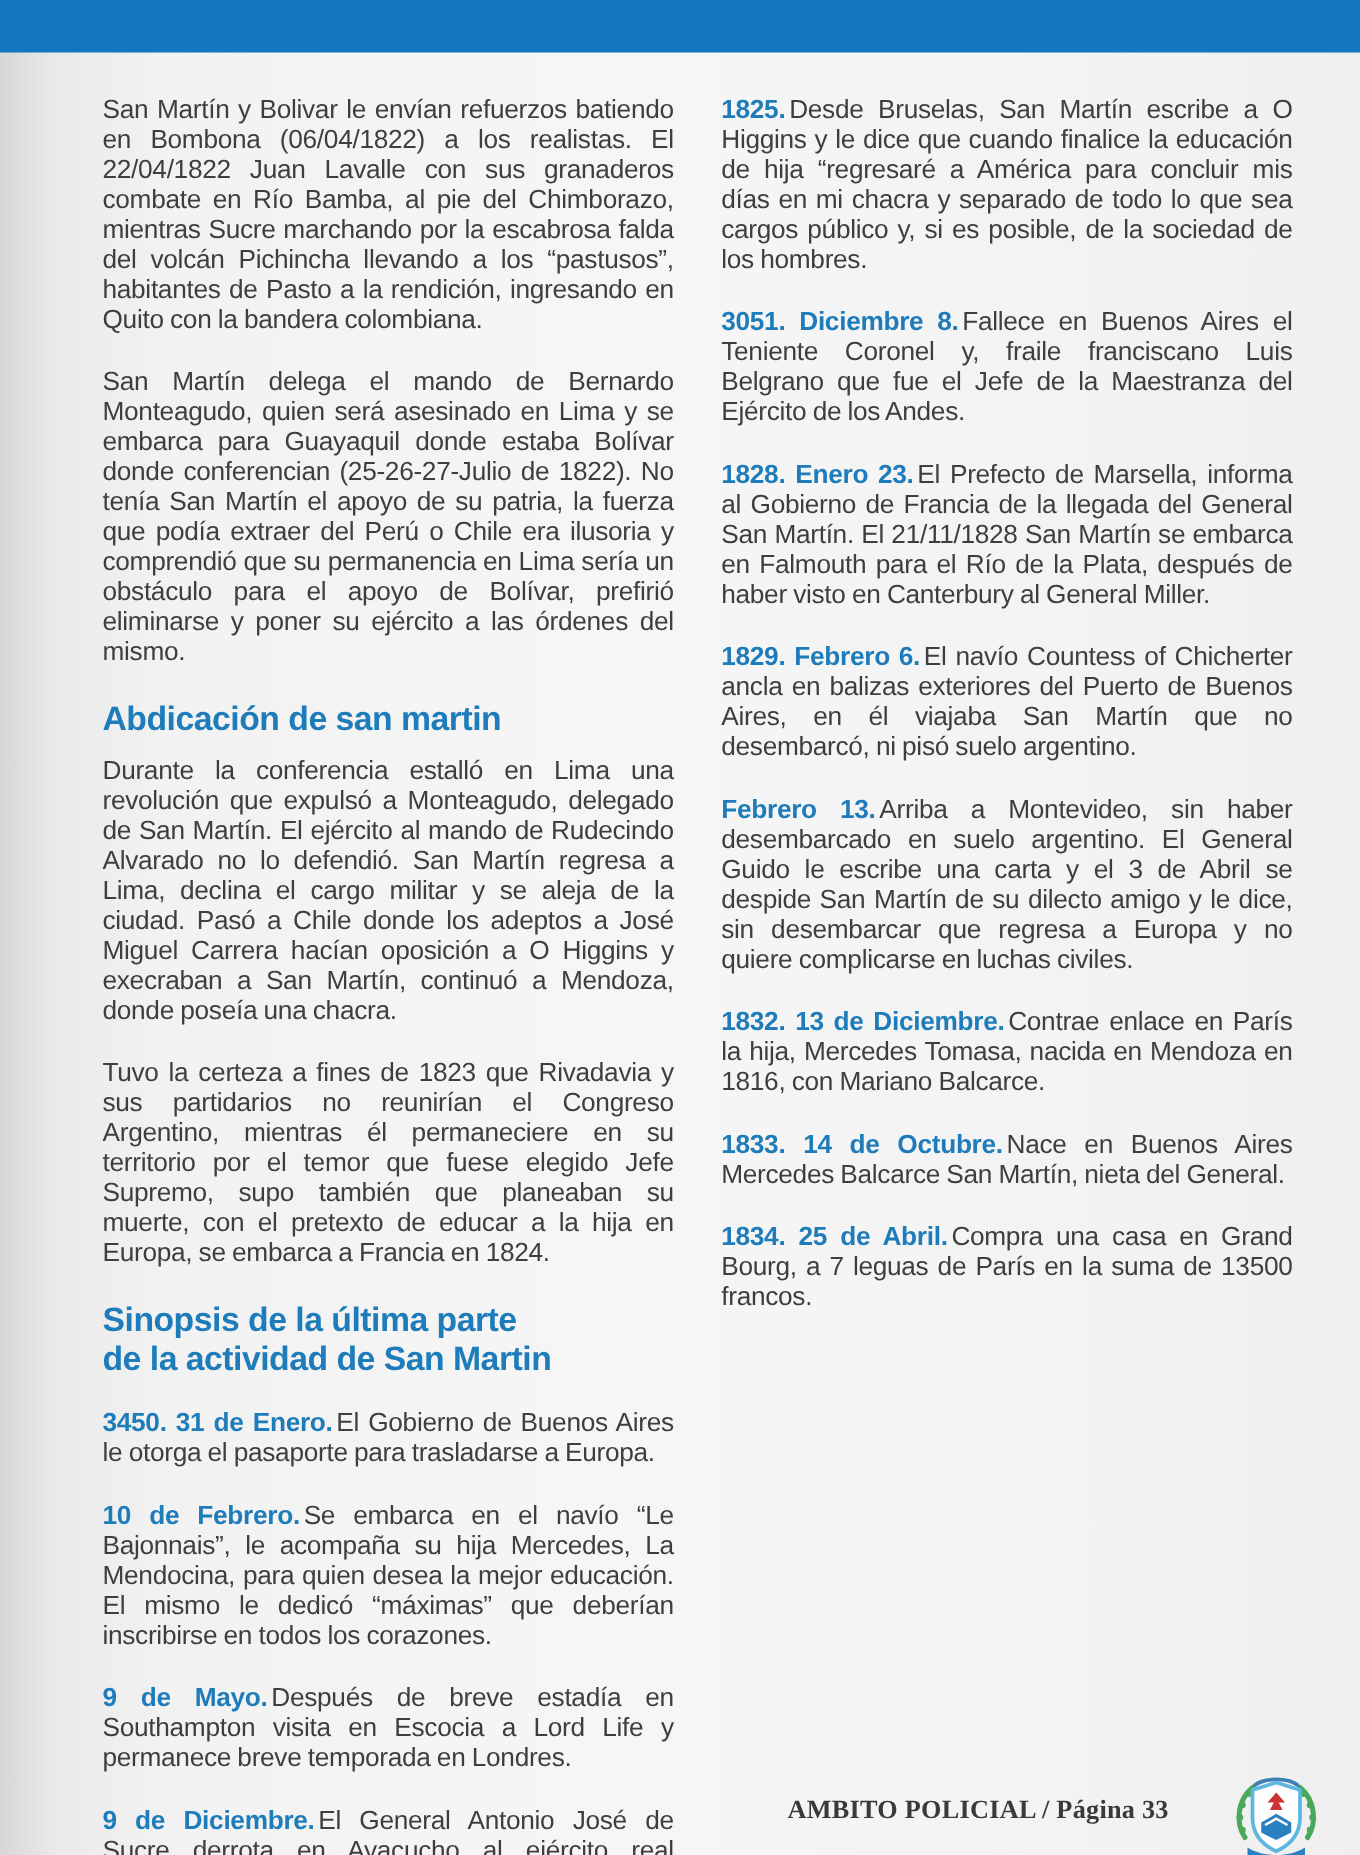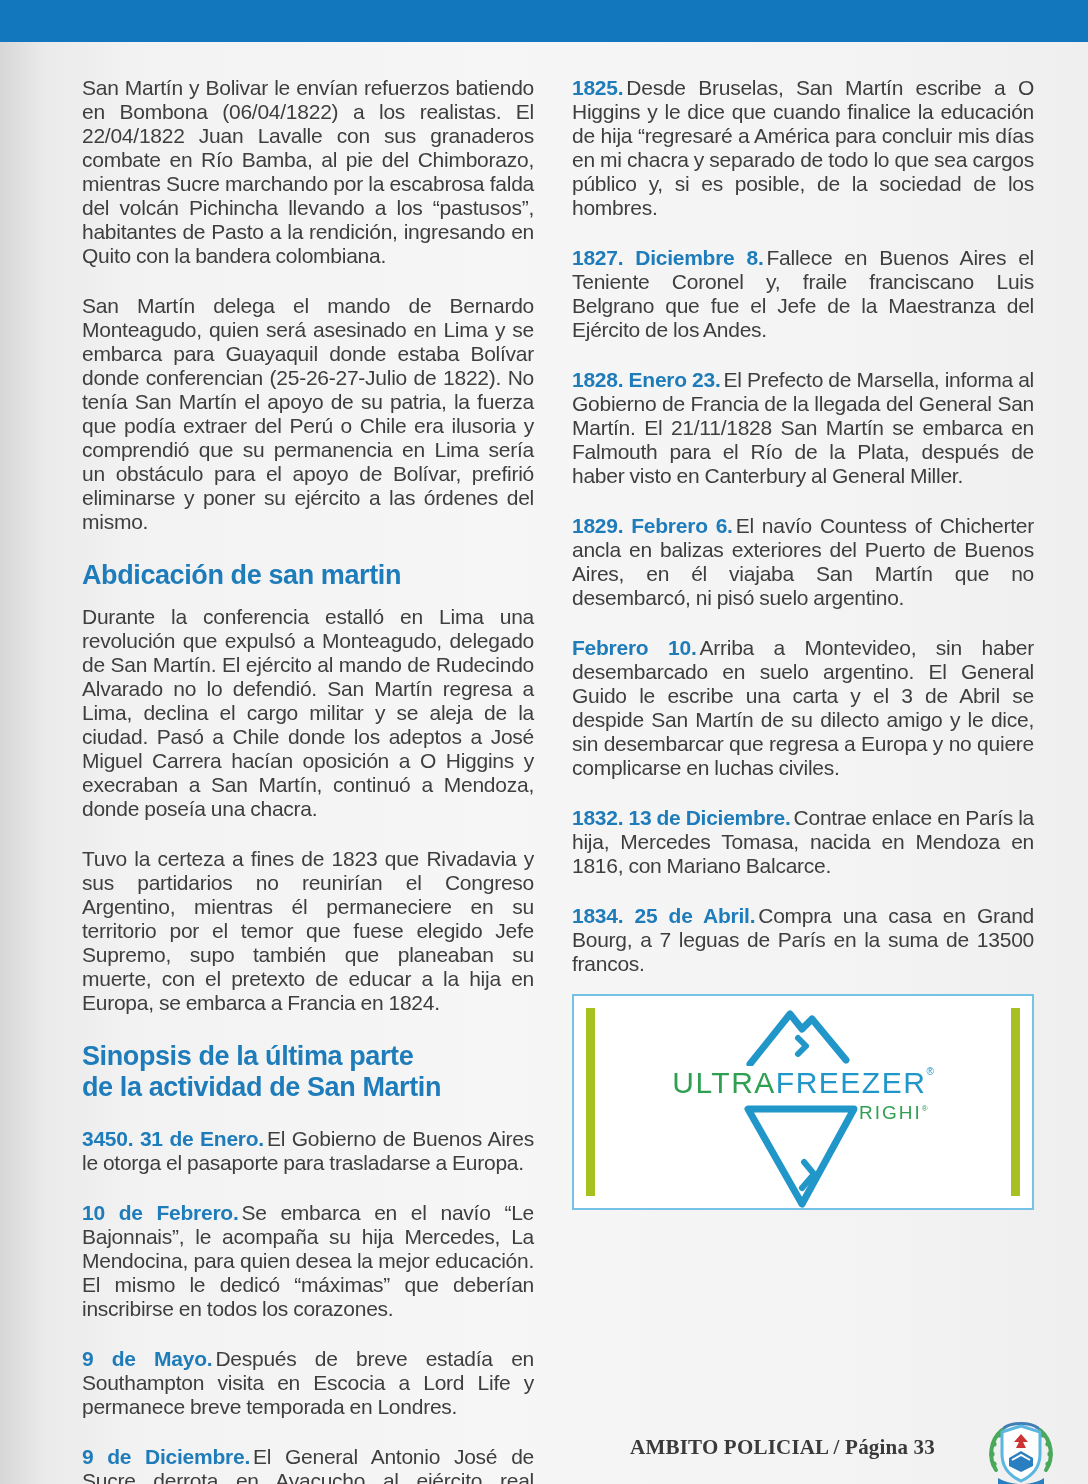--- a/index.html
+++ b/index.html
@@ -69,58 +69,41 @@
     <p class="body">
       <span class="lbl">9 de Diciembre.</span><span>El General Antonio José de Sucre derrota en Ayacucho al ejército real conducido por el virrey La Serna, asegurando la libertad de la América hispana; en las tropas vencedoras actuaron restos del Ejército de los Andes, des-</span>
     </p>
   </div>
 
   <div class="col">
     <p class="body">
       <span class="lbl">1825.</span><span>Desde Bruselas, San Martín escribe a O Higgins y le dice que cuando finalice la educación de hija “regresaré a América para concluir mis días en mi chacra y separado de todo lo que sea cargos público y, si es posible, de la sociedad de los hombres.</span>
     </p>
     <p class="body">
-      <span class="lbl">1827. Diciembre 8.</span><span>Fallece en Buenos Aires el Teniente Coronel y, fraile franciscano Luis Belgrano que fue el Jefe de la Maestranza del Ejército de los Andes.</span>
+      <span class="lbl">3051. Diciembre 8.</span><span>Fallece en Buenos Aires el Teniente Coronel y, fraile franciscano Luis Belgrano que fue el Jefe de la Maestranza del Ejército de los Andes.</span>
     </p>
     <p class="body">
       <span class="lbl">1828. Enero 23.</span><span>El Prefecto de Marsella, informa al Gobierno de Francia de la llegada del General San Martín. El 21/11/1828 San Martín se embarca en Falmouth para el Río de la Plata, después de haber visto en Canterbury al General Miller.</span>
     </p>
     <p class="body">
       <span class="lbl">1829. Febrero 6.</span><span>El navío Countess of Chicherter ancla en balizas exteriores del Puerto de Buenos Aires, en él viajaba San Martín que no desembarcó, ni pisó suelo argentino.</span>
     </p>
     <p class="body">
-      <span class="lbl">Febrero 10.</span><span>Arriba a Montevideo, sin haber desembarcado en suelo argentino. El General Guido le escribe una carta y el 3 de Abril se despide San Martín de su dilecto amigo y le dice, sin desembarcar que regresa a Europa y no quiere complicarse en luchas civiles.</span>
+      <span class="lbl">Febrero 13.</span><span>Arriba a Montevideo, sin haber desembarcado en suelo argentino. El General Guido le escribe una carta y el 3 de Abril se despide San Martín de su dilecto amigo y le dice, sin desembarcar que regresa a Europa y no quiere complicarse en luchas civiles.</span>
     </p>
     <p class="body">
       <span class="lbl">1832. 13 de Diciembre.</span><span>Contrae enlace en París la hija, Mercedes Tomasa, nacida en Mendoza en 1816, con Mariano Balcarce.</span>
+    </p>
+    <p class="body">
+      <span class="lbl">1833. 14 de Octubre.</span><span>Nace en Buenos Aires Mercedes Balcarce San Martín, nieta del General.</span>
     </p>
     <p class="body" style="margin-bottom:0;">
       <span class="lbl">1834. 25 de Abril.</span><span>Compra una casa en Grand Bourg, a 7 leguas de París en la suma de 13500 francos.</span>
     </p>
 
-    <div class="ad-box">
-      <div class="ad-bar left"></div>
-      <div class="ad-bar right"></div>
-      <div class="ad-logo">
-        <svg class="ad-mountain" width="110" height="58" viewBox="0 0 110 58">
-          <path d="M4,56 L44,6 L56,21 L66,11 L100,52" fill="none" stroke="#2196c9" stroke-width="7" stroke-linejoin="round" stroke-linecap="round"></path>
-          <path d="M52,30 L60,38 L52,46" fill="none" stroke="#2196c9" stroke-width="6" stroke-linejoin="round" stroke-linecap="round"></path>
-        </svg>
-        <div class="ad-wordmark">
-          <span class="green">ULTRA</span><span>FREEZER</span><sup>®</sup>
-        </div>
-        <svg class="ad-triangle" width="120" height="106" viewBox="0 0 120 106">
-          <path d="M6,5 L112,5 L60,100 Z" fill="none" stroke="#2196c9" stroke-width="7" stroke-linejoin="round"></path>
-          <path d="M62,58 L72,70 L60,84" fill="none" stroke="#2196c9" stroke-width="6" stroke-linejoin="round" stroke-linecap="round"></path>
-        </svg>
-        <div class="ad-sub">
-          <span>RIGHI</span><sup>®</sup>
-        </div>
-      </div>
-    </div>
   </div>
 </div>
 
 <div class="footer">AMBITO POLICIAL / Página 33</div>
 
 <svg class="badge" width="78" height="72" viewBox="0 0 78 72">
 
   <path d="M14,52 C6,40 8,22 20,12" fill="none" stroke="#49a85a" stroke-width="4" stroke-linecap="round"></path>
   <path d="M64,52 C72,40 70,22 58,12" fill="none" stroke="#49a85a" stroke-width="4" stroke-linecap="round"></path>
   <circle cx="12" cy="46" r="2.6" fill="#49a85a"></circle>

